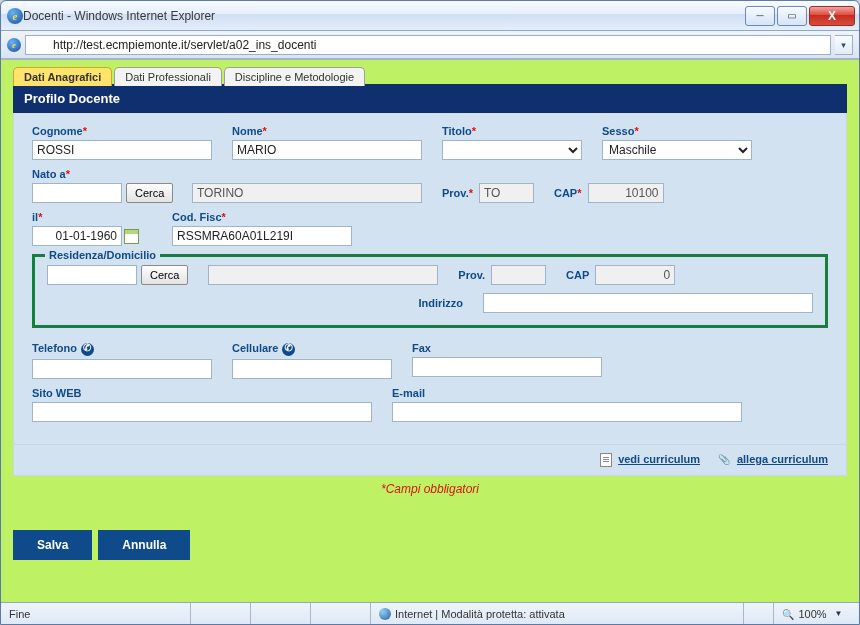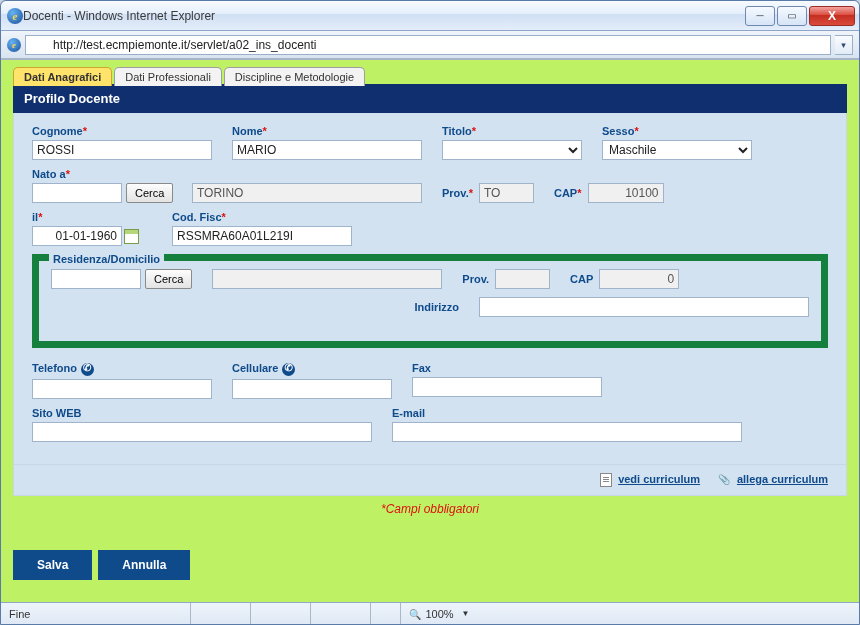--- a/index.html
+++ b/index.html
@@ -160,22 +160,22 @@
   select { padding: 0 2px; }
   .btn {
     border: 1px solid #8a8a8a;
     background: linear-gradient(to bottom, #fdfdfd, #e3e3e3);
     height: 20px;
     padding: 0 8px;
     font-size: 11px;
     border-radius: 2px;
   }
   .fieldset {
-    border: 7px solid #15803d;
-    padding: 8px 12px 16px 12px;
+    border: 3px solid #15803d;
+    padding: 8px 12px 4px 12px;
     margin-top: 4px;
     position: relative;
   }
   .fieldset .legend {
     position: absolute;
     top: -8px;
     left: 10px;
     background: #d2e2f0;
     padding: 0 4px;
     color: #0f4a8b;
@@ -435,20 +435,24 @@
       </div>
 
     </div>
   </div>
 
   <div class="statusbar">
     <div class="cell" style="width:190px">Fine</div>
     <div class="cell" style="width:60px"></div>
     <div class="cell" style="width:60px"></div>
     <div class="cell" style="width:60px"></div>
+    <div class="cell flex">
+      <span class="globe-ico"></span>
+      <span>Internet | Modalità protetta: attivata</span>
+    </div>
     <div class="cell" style="width:30px"></div>
     <div class="cell" style="width:85px;border-right:none">
       <span class="mag-ico"></span>
       <span>100%</span>
       <span style="margin-left:4px;font-size:8px">▼</span>
     </div>
   </div>
 
 </div>
 

